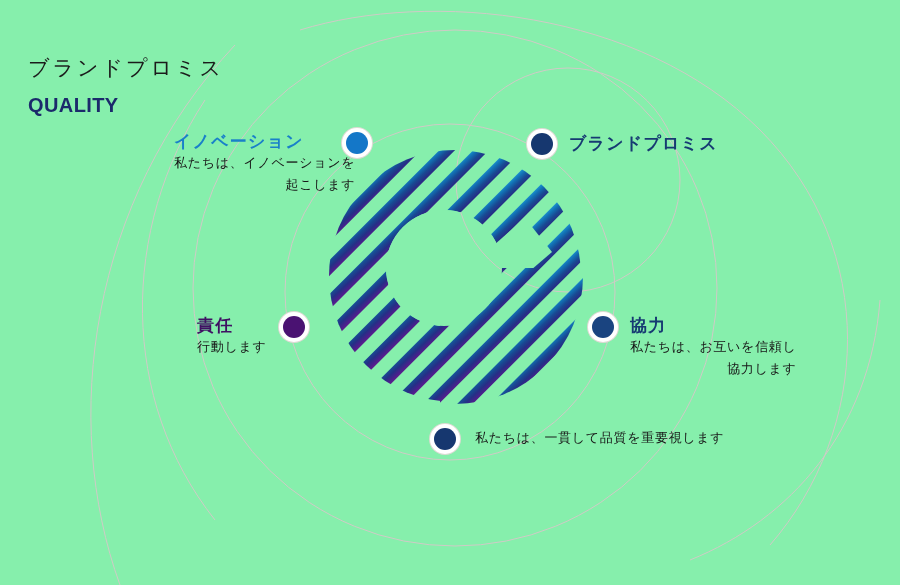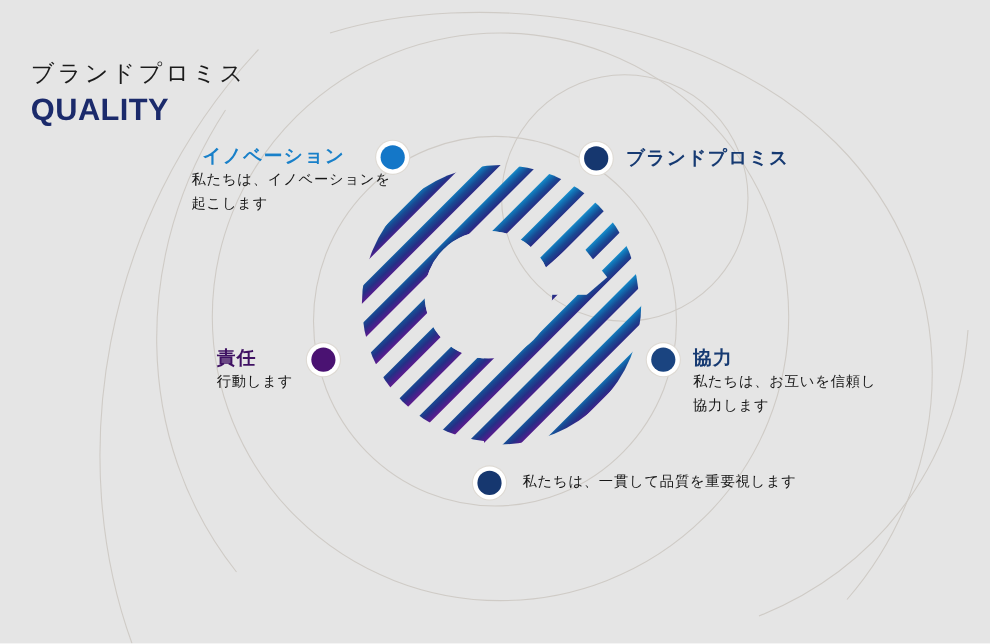--- a/index.html
+++ b/index.html
@@ -11,21 +11,21 @@
     width: 900px;
     height: 585px;
     overflow: hidden;
     font-family: "Liberation Sans", "DejaVu Sans", sans-serif;
     position: relative;
   }
   #slide {
     position: relative;
     width: 900px;
     height: 585px;
-    background: #e5e5e5;
+    background: #86efac;
     overflow: hidden;
   }
 
   
   #bg-geometry {
     position: absolute;
     left: 0; top: 0;
     width: 900px;
     height: 585px;
     pointer-events: none;
@@ -40,26 +40,26 @@
   }
   #title-kana {
     font-size: 21px;
     letter-spacing: 3px;
     color: #1b1b1b;
     line-height: 1.25;
     white-space: nowrap;
     font-weight: 400;
   }
   #title-en {
-    font-size: 28px;
+    font-size: 20px;
     font-weight: bold;
     color: #1b2a6b;
     letter-spacing: 0.4px;
     line-height: 1.3;
-    margin-top: 1px;
+    margin-top: 11px;
     white-space: nowrap;
   }
 
   
   #logo-wrap {
     position: absolute;
     left: 320px;
     top: 148px;
     width: 270px;
     height: 265px;
@@ -90,26 +90,27 @@
     letter-spacing: 1.2px;
     white-space: nowrap;
   }
   .node-desc {
     font-size: 13px;
     color: #171717;
     line-height: 1.65;
     letter-spacing: 0.7px;
     font-weight: 500;
     white-space: nowrap;
+    text-align: right;
   }
 
   
   #node-innovation .node-dot { left: 346px; top: 132px; }
   #node-innovation .node-text { left: 174px; top: 131px; text-align: left; }
-  #node-innovation .node-title { color: #1980c9; margin-left: 10px; }
+  #node-innovation .node-title { color: #1980c9; }
 
   #node-customer .node-dot { left: 531px; top: 133px; }
   #node-customer .node-text { left: 569px; top: 133px; }
   #node-customer .node-title { color: #163a72; }
 
   #node-responsibility .node-dot { left: 283px; top: 316px; }
   #node-responsibility .node-text { left: 197px; top: 315px; }
   #node-responsibility .node-title { color: #3f1163; }
 
   #node-collaboration .node-dot { left: 592px; top: 316px; }

